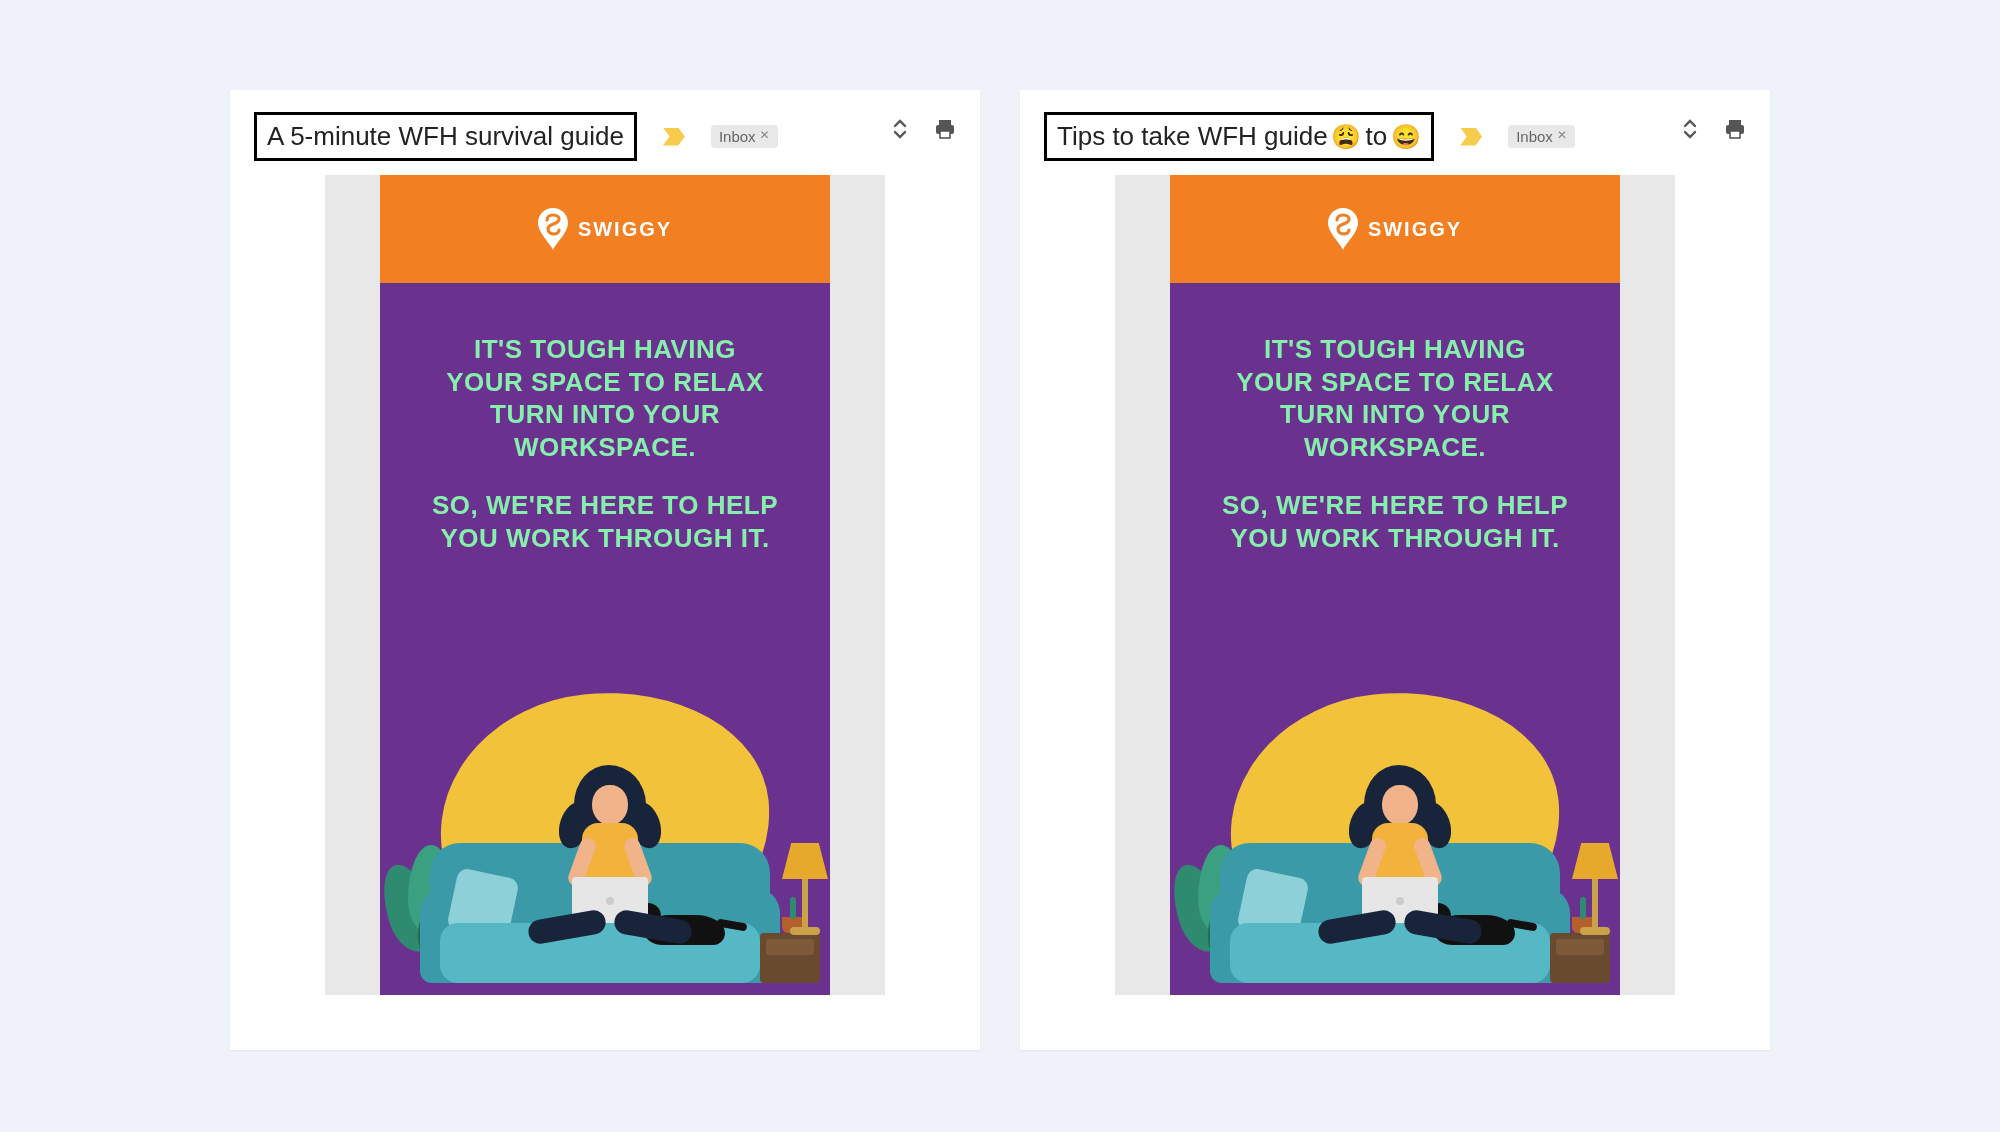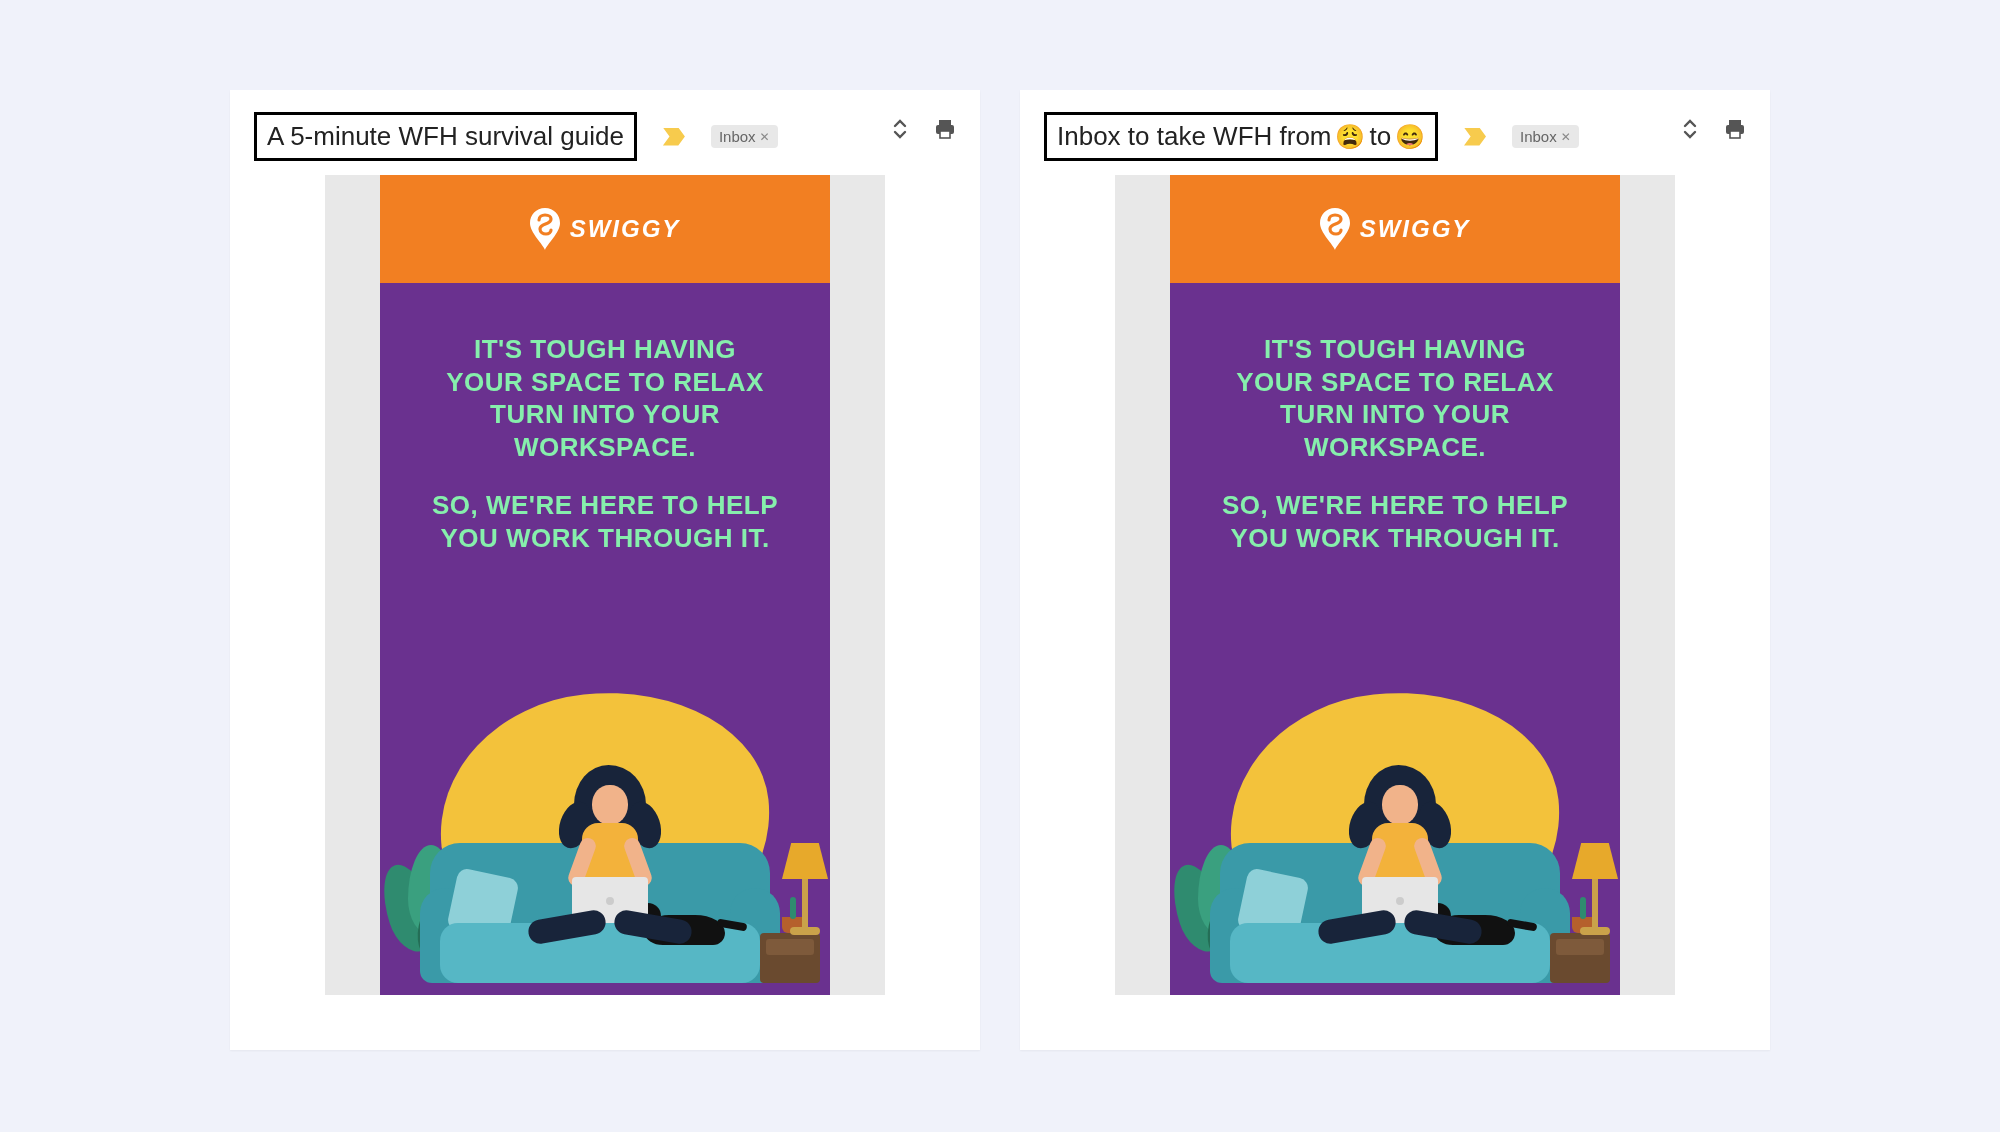--- a/index.html
+++ b/index.html
@@ -47,21 +47,21 @@
     background: #f7cb4d;
     clip-path: polygon(0 0, 70% 0, 100% 50%, 70% 100%, 0 100%, 30% 50%);
   }
   .inbox-label {
     background: #e8e8e8;
     color: #666;
     font-size: 15px;
     padding: 3px 8px;
     border-radius: 4px;
     display: flex;
-    align-items: center;
+    align-items: flex-start;
     gap: 4px;
   }
   .inbox-label .x { font-size: 12px; color: #888; }
   .header-actions {
     position: absolute;
     top: 28px;
     right: 24px;
     display: flex;
     gap: 24px;
     align-items: center;
@@ -114,23 +114,22 @@
     align-items: center;
     justify-content: center;
     gap: 10px;
   }
   .swiggy-logo {
     width: 30px; height: 42px;
   }
   .swiggy-text {
     color: #fff;
     font-weight: 800;
-    font-size: 24px;
+    font-size: 20px;
     letter-spacing: 2px;
-    font-style: italic;
   }
   .purple-panel {
     background: #6a318f;
     padding: 50px 22px 0 22px;
     text-align: center;
     height: 720px;
     position: relative;
     overflow: hidden;
   }
   .headline {
@@ -398,21 +397,21 @@
             <div class="leg-r"></div>
         </div>
       </div>
     </div>
   </div>
 </div>
 
 <div class="email-card">
   <div class="subject-row">
     <div class="subject-box">
-      <span>Inbox to take WFH from </span>
+      <span>Tips to take WFH guide </span>
       <span class="emoji">😩</span>
       <span> to </span>
       <span class="emoji">😄</span>
     </div>
     <div class="important-marker"></div>
     <div class="inbox-label">
       <span>Inbox</span>
       <span class="x">✕</span>
     </div>
   </div>

